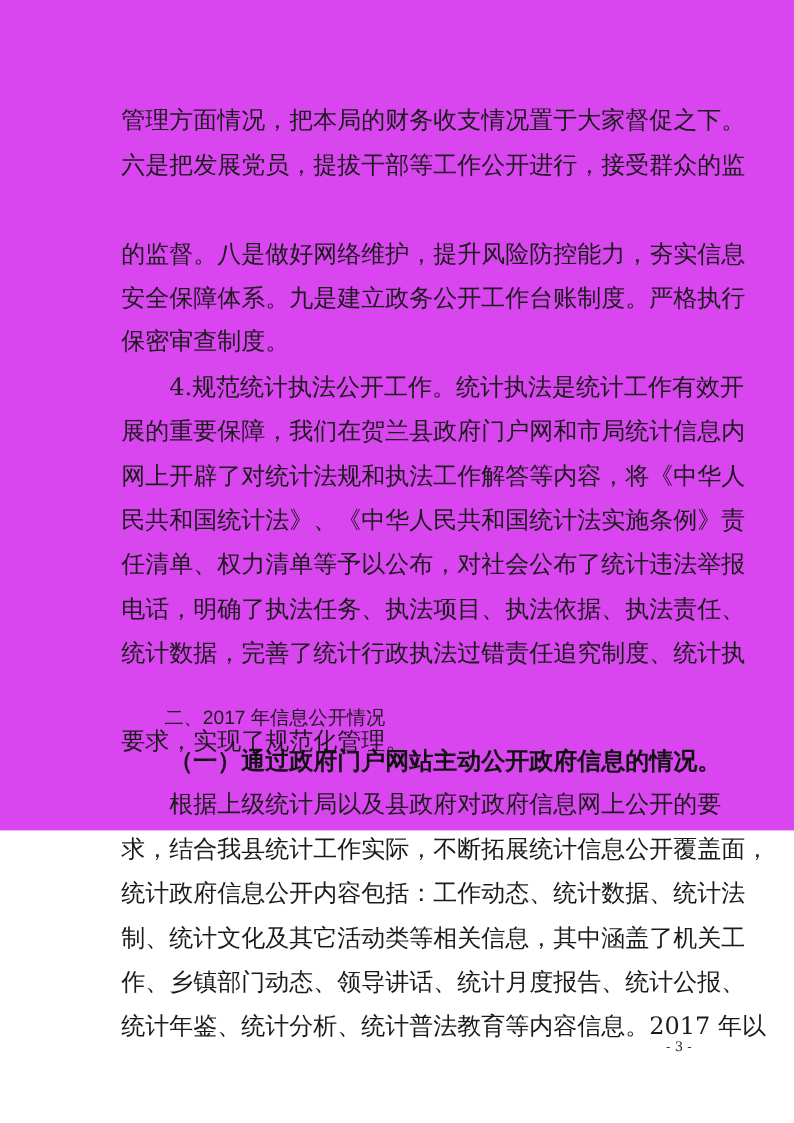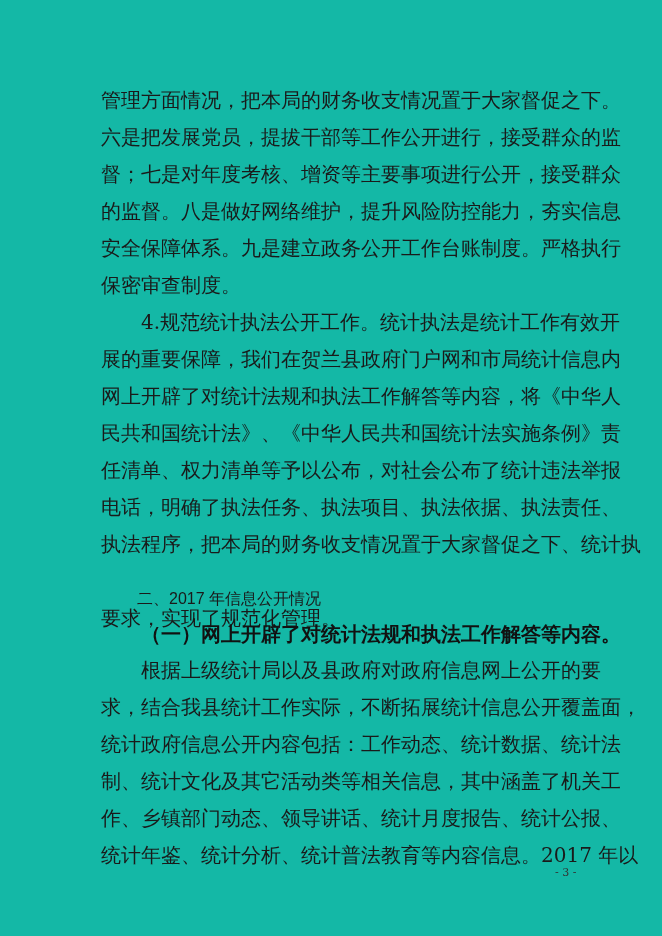--- a/index.html
+++ b/index.html
@@ -1,17 +1,17 @@
 <!DOCTYPE html>
 <html><head>
 <meta charset="utf-8">
 <style>
   html, body { margin: 0; padding: 0; background: #ffffff; }
   body { width: 662px; height: 936px; position: relative; overflow: hidden; }
-  .page { position: absolute; left: 0; top: 0; width: 662px; height: 936px; background: #14b8a6; }
+  .page { position: absolute; left: 0; top: 0; width: 662px; height: 692px; background: #d946ef; }
   .line {
     position: absolute; left: 101px; width: 466px;
     font-family: "DejaVu Serif", "Liberation Serif", serif;
     font-size: 20px; color: #1a1a1a; white-space: nowrap;
     text-align: justify; text-align-last: justify; letter-spacing: 0px;
     height: 28px; line-height: 28px;
   }
   .line.short { text-align-last: left; font-family: Liberation Serif, serif; }
   .line.indent { left: 141px; width: 426px; }
   .heading2 {
@@ -30,35 +30,34 @@
     font-family: "DejaVu Serif", "Liberation Serif", serif;
     font-size: 11px; color: #333;
   }
 </style>
 </head>
 <body>
 
 <div class="page">
   <div class="line" style="top:86px">管理方面情况，把本局的财务收支情况置于大家督促之下。</div>
   <div class="line" style="top:123px">六是把发展党员，提拔干部等工作公开进行，接受群众的监</div>
-  <div class="line" style="top:160px">督；七是对年度考核、增资等主要事项进行公开，接受群众</div>
   <div class="line" style="top:197px">的监督。八是做好网络维护，提升风险防控能力，夯实信息</div>
   <div class="line" style="top:234px">安全保障体系。九是建立政务公开工作台账制度。严格执行</div>
   <div class="line short" style="top:271px">保密审查制度。</div>
   <div class="line indent" style="top:308px">4.规范统计执法公开工作。统计执法是统计工作有效开</div>
   <div class="line" style="top:345px">展的重要保障，我们在贺兰县政府门户网和市局统计信息内</div>
   <div class="line" style="top:382px">网上开辟了对统计法规和执法工作解答等内容，将《中华人</div>
   <div class="line" style="top:419px">民共和国统计法》、《中华人民共和国统计法实施条例》责</div>
   <div class="line" style="top:456px">任清单、权力清单等予以公布，对社会公布了统计违法举报</div>
   <div class="line" style="top:493px">电话，明确了执法任务、执法项目、执法依据、执法责任、</div>
-  <div class="line" style="top:530px">执法程序，把本局的财务收支情况置于大家督促之下、统计执</div>
+  <div class="line" style="top:530px">统计数据，完善了统计行政执法过错责任追究制度、统计执</div>
   <div class="line short" style="top:604px">要求，实现了规范化管理。</div>
 
   <div class="heading2" style="top:585px">二、2017 年信息公开情况</div>
-  <div class="heading3" style="top:620px">（一）网上开辟了对统计法规和执法工作解答等内容。</div>
+  <div class="heading3" style="top:620px">（一）通过政府门户网站主动公开政府信息的情况。</div>
 
   <div class="line indent" style="top:656px">根据上级统计局以及县政府对政府信息网上公开的要</div>
   <div class="line" style="top:693px">求，结合我县统计工作实际，不断拓展统计信息公开覆盖面，</div>
   <div class="line" style="top:730px">统计政府信息公开内容包括：工作动态、统计数据、统计法</div>
   <div class="line" style="top:767px">制、统计文化及其它活动类等相关信息，其中涵盖了机关工</div>
   <div class="line" style="top:804px">作、乡镇部门动态、领导讲话、统计月度报告、统计公报、</div>
   <div class="line" style="top:841px">统计年鉴、统计分析、统计普法教育等内容信息。2017 年以</div>
 
   <div class="page-number">- 3 -</div>
 </div>

